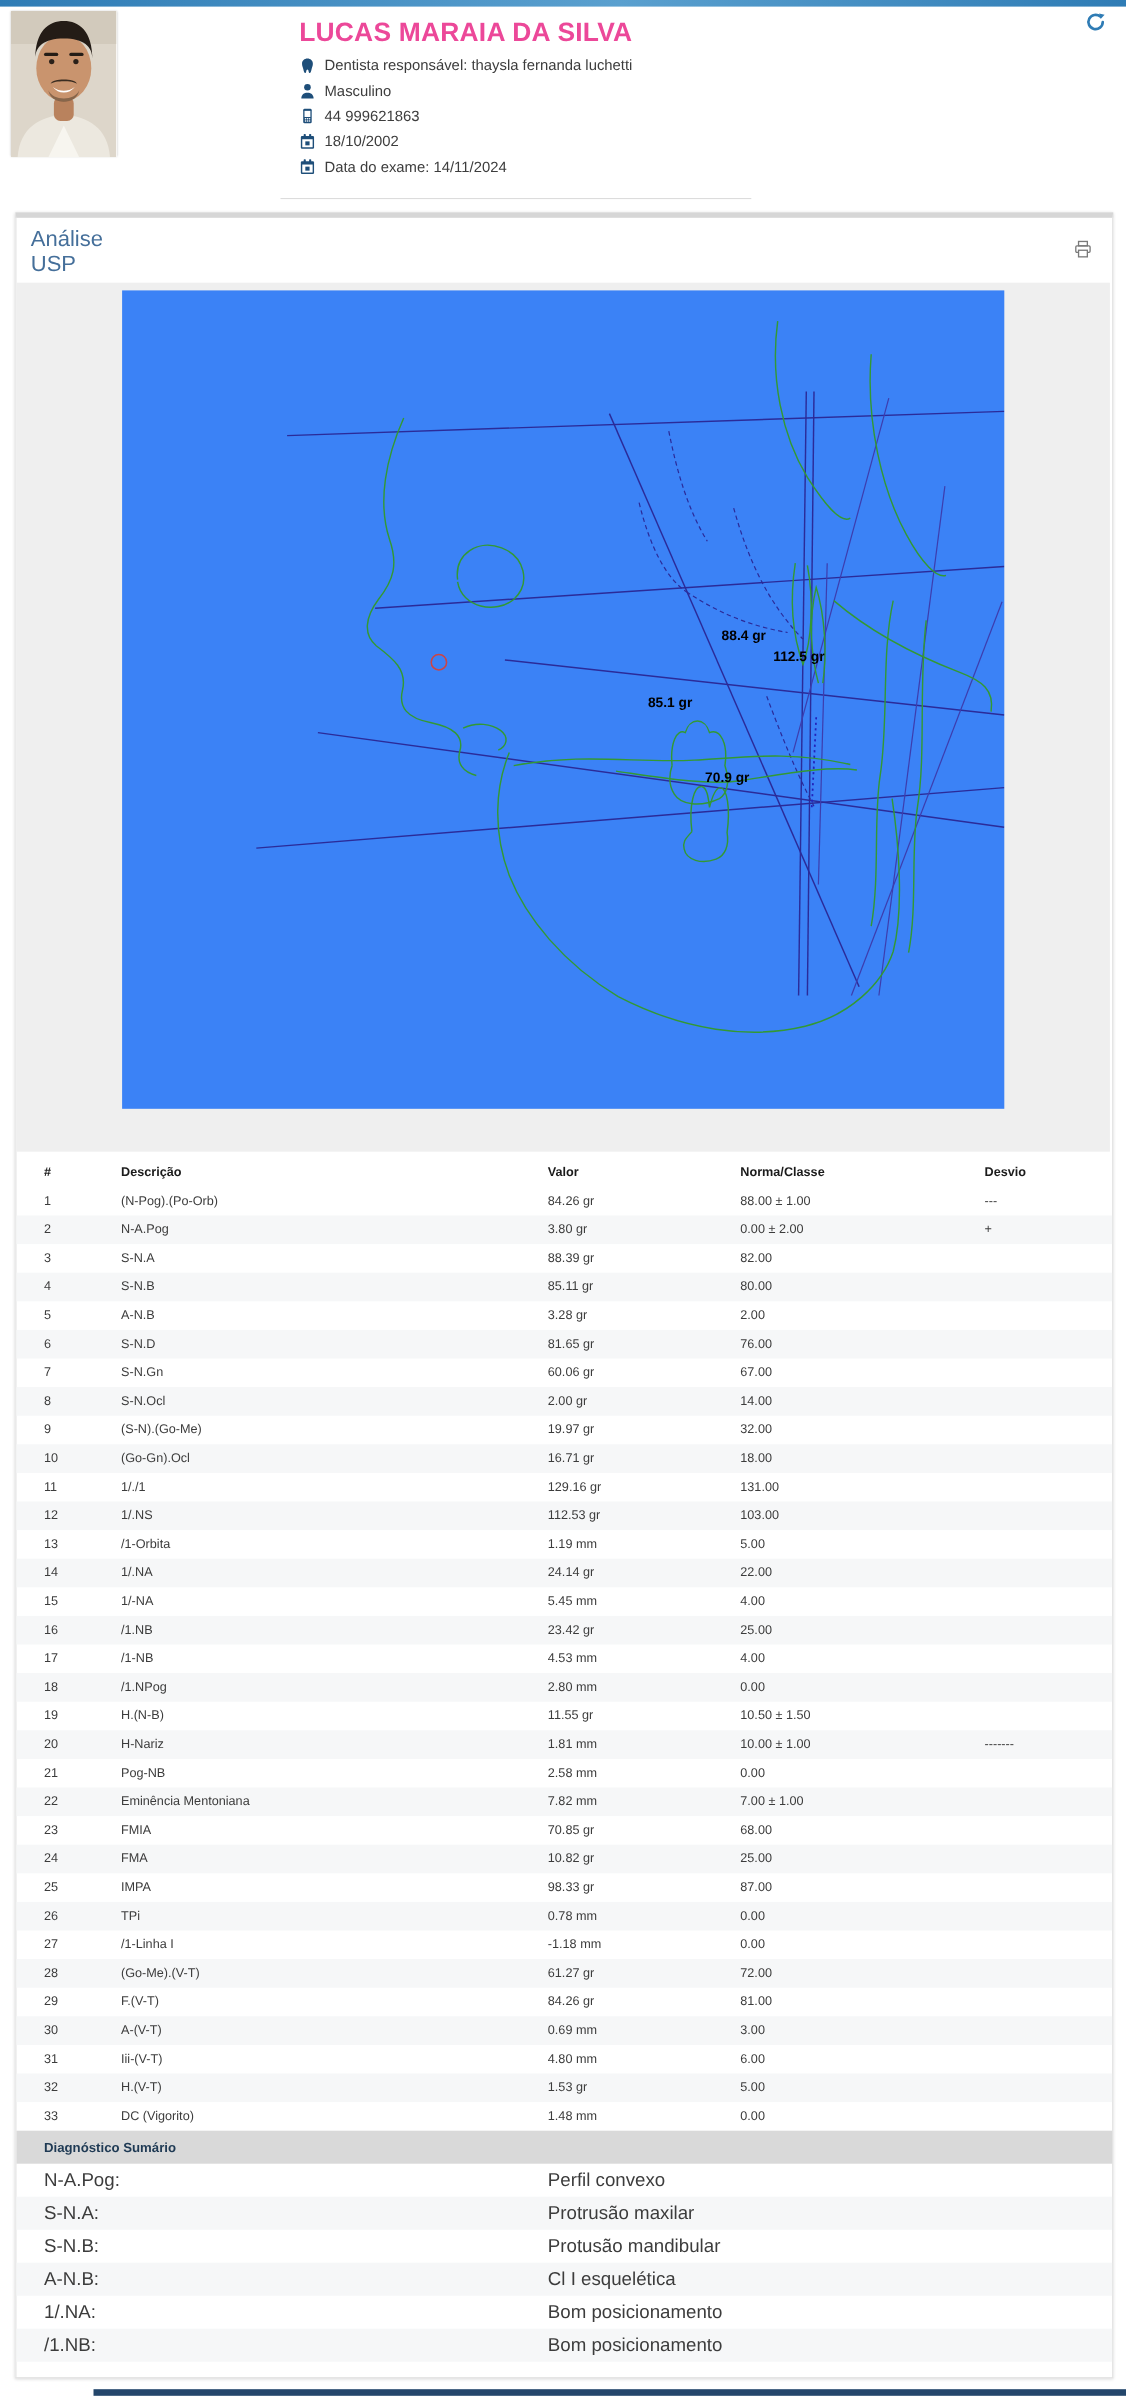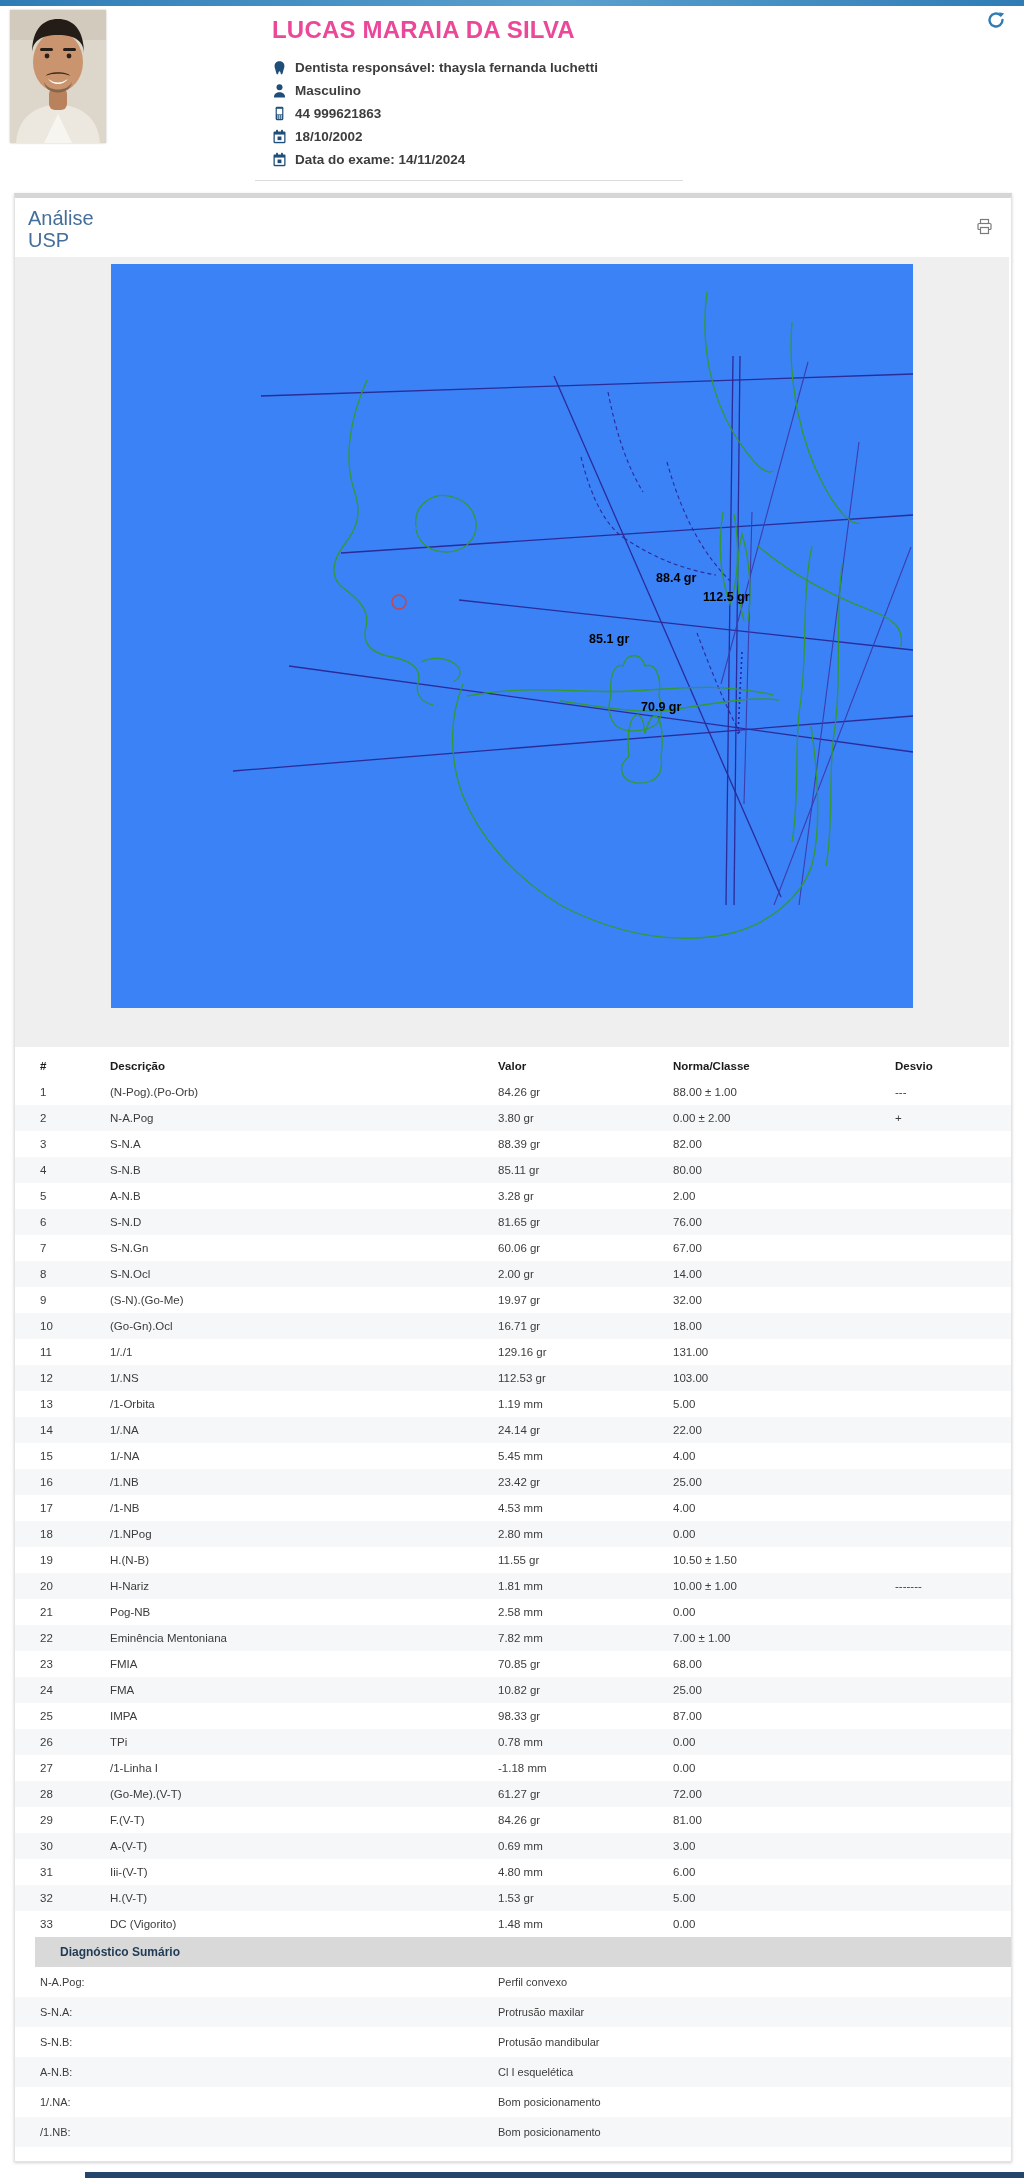--- a/index.html
+++ b/index.html
@@ -7,21 +7,21 @@
 
   .topbar{position:absolute;top:0;left:0;width:1024px;height:6px;
     background:linear-gradient(90deg,var(--accent_blue),#5aa0cf 55%,var(--accent_blue));}
 
   .refresh{position:absolute;top:10px;right:18px;width:20px;height:20px;cursor:pointer;}
 
   
   .photo{position:absolute;top:10px;left:10px;width:96px;height:133px;overflow:hidden;box-shadow:0 0 2px rgba(0,0,0,.25);}
   .pname{position:absolute;top:16px;left:272px;font-size:24px;font-weight:700;color:#ec4899;letter-spacing:.2px;}
   .pinfo{position:absolute;top:52px;left:272px;width:412px;}
-  .irow{display:flex;align-items:flex-end;height:23px;font-size:13.5px;font-weight:700;color:#3d3d3d;}
+  .irow{display:flex;align-items:flex-start;height:23px;font-size:13.5px;font-weight:400;color:#3d3d3d;}
   .irow .ic{width:15px;height:15px;margin-right:8px;flex:0 0 15px;}
   .hr-under{position:absolute;top:180px;left:255px;width:428px;border-bottom:1px solid #dcdcdc;}
 
   
   .card{position:absolute;top:193px;left:14px;width:996px;background:#fff;
     border:1px solid #e3e3e3;border-top:5px solid #d6d6d6;box-shadow:0 1px 3px rgba(0,0,0,.18);}
   .print{position:absolute;top:20px;right:18px;width:17px;height:17px;cursor:pointer;}
   .atitle{padding:9px 0 0 13px;font-size:20px;line-height:22px;font-weight:400;color:var(--title_blue);height:48px;}
 
   .panel{margin-top:2px;width:994px;height:790px;background:#efefef;position:relative;}
@@ -33,22 +33,22 @@
   .gl{stroke:var(--trace_green);stroke-width:1.3;fill:none;}
   .rc{stroke:var(--marker_red);stroke-width:1.4;fill:none;}
   .alabel{font-family:"Liberation Sans",sans-serif;font-size:12.5px;font-weight:700;fill:#000;}
 
   
   .ttable{margin-top:6px;}
   .thead,.trow{display:grid;grid-template-columns:70px 388px 175px 222px 1fr;padding-left:25px;height:26px;line-height:26px;font-size:11.5px;}
   .thead{font-weight:700;color:#1b1b1b;}
   .trow{color:#3c3c3c;}
   .trow:nth-child(even){background:#f6f7f8;}
-  .band{height:30px;line-height:30px;background:var(--band_gray);padding-left:25px;font-size:12px;font-weight:700;color:#1f3a54;margin-left:20px;}
-  .drow{display:grid;grid-template-columns:458px 1fr;padding-left:25px;height:30px;line-height:30px;font-size:11px;color:#3c3c3c;}
+  .band{height:30px;line-height:30px;background:var(--band_gray);padding-left:25px;font-size:12px;font-weight:700;color:#1f3a54;}
+  .drow{display:grid;grid-template-columns:458px 1fr;padding-left:25px;height:30px;line-height:30px;font-size:17px;color:#3c3c3c;}
   .drow:nth-child(even){background:#f6f7f8;}
   .cardpad{height:14px;}
 
   .footbar{position:absolute;left:85px;right:0;bottom:0;height:6px;background:#24466b;}
 </style>
 </head>
 <body>
 
 <div class="topbar"></div>
 

